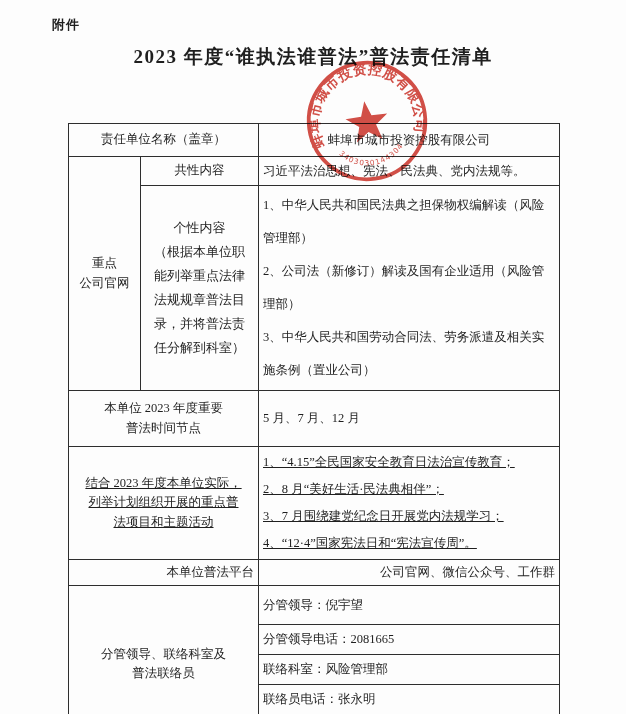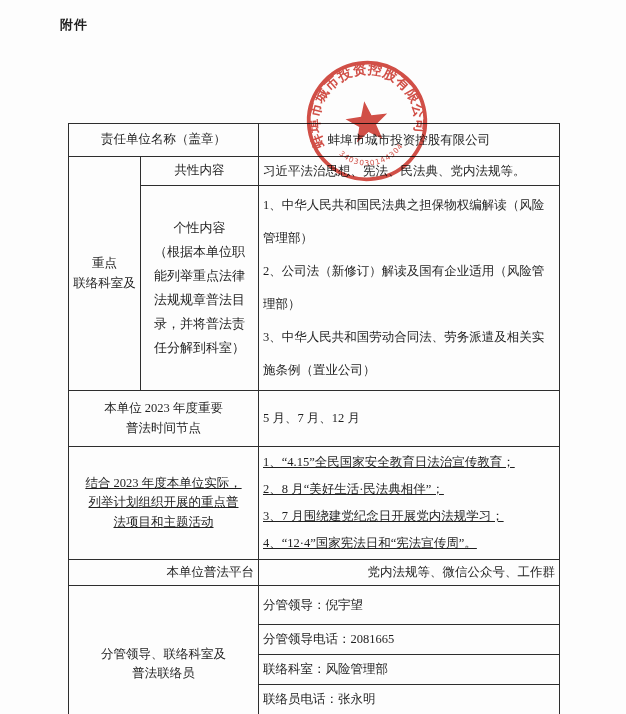--- a/index.html
+++ b/index.html
@@ -7,21 +7,21 @@
     width: 626px; height: 714px;
     background: #fdfdfd;
     overflow: hidden;
     font-family: "Liberation Serif", "DejaVu Serif", serif;
     color: #1f1f1f;
     position: relative;
   }
   .page { position: absolute; inset: 0; }
 
   .attachment {
-    position: absolute; left: 60px; top: 16px;
+    position: absolute; left: 52px; top: 16px;
     font-size: 13px; font-weight: bold; letter-spacing: 1px;
   }
   .doc-title {
     position: absolute; left: 0; top: 44px; width: 626px;
     text-align: center; font-size: 19px; font-weight: bold;
     letter-spacing: 1.5px;
   }
 
   table.sheet {
     position: absolute; left: 68px; top: 98px;
@@ -70,37 +70,38 @@
     pointer-events: none;
   }
   .seal svg { width: 100%; height: 100%; }
 </style>
 </head>
 <body>
 
 <div class="page">
 
   <div class="attachment">附件</div>
+  <div class="doc-title">2023 年度“谁执法谁普法”普法责任清单</div>
 
   <table class="sheet">
     <colgroup>
       <col style="width:72px">
         <col style="width:118px">
         <col style="width:301px">
     </colgroup>
 
     <tbody>
         <tr class="r1">
       <td colspan="2" class="lab">责任单位名称（盖章）</td>
       <td class="val-center">蚌埠市城市投资控股有限公司</td>
     </tr>
 
     <tr class="r2">
       <td rowspan="2" class="lab pre">重点
-联络科室及</td>
+公司官网</td>
       <td class="lab">共性内容</td>
       <td class="val-left">习近平法治思想、宪法、民法典、党内法规等。</td>
     </tr>
 
     <tr class="r3">
       <td class="lab pre individual-label">个性内容
 （根据本单位职
 能列举重点法律
 法规规章普法目
 录，并将普法责
@@ -125,21 +126,21 @@
       <td class="list-cell l27">
         <div class="item">1、“4.15”全民国家安全教育日法治宣传教育；</div>
         <div class="item">2、8 月“美好生活·民法典相伴”；</div>
         <div class="item">3、7 月围绕建党纪念日开展党内法规学习；</div>
         <div class="item">4、“12·4”国家宪法日和“宪法宣传周”。</div>
       </td>
     </tr>
 
     <tr class="r6">
       <td colspan="2" class="lab">本单位普法平台</td>
-      <td class="val-center">党内法规等、微信公众号、工作群</td>
+      <td class="val-center">公司官网、微信公众号、工作群</td>
     </tr>
 
     <tr class="rc1">
       <td colspan="2" rowspan="5" class="lab pre">分管领导、联络科室及
 普法联络员</td>
       <td class="val-left">分管领导：倪宇望</td>
     </tr>
     <tr class="rc">
       <td class="val-left">分管领导电话：2081665</td>
     </tr>

